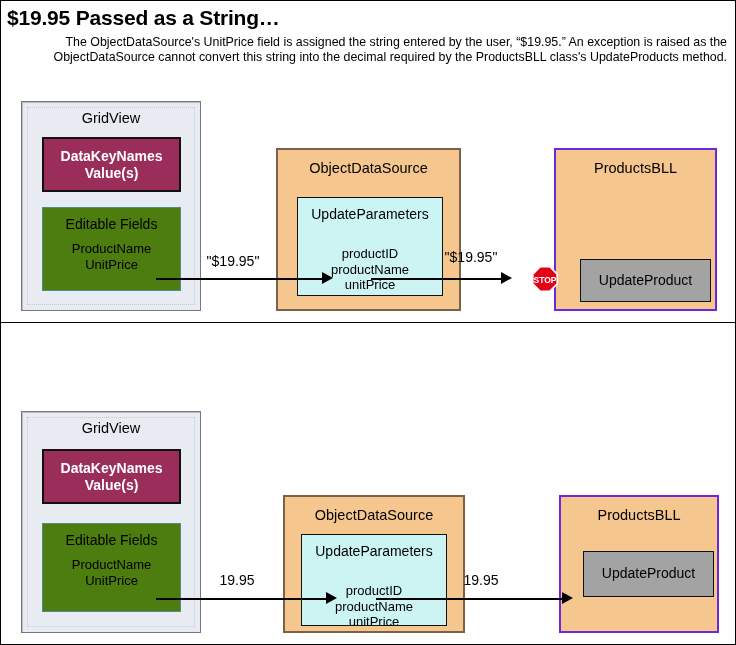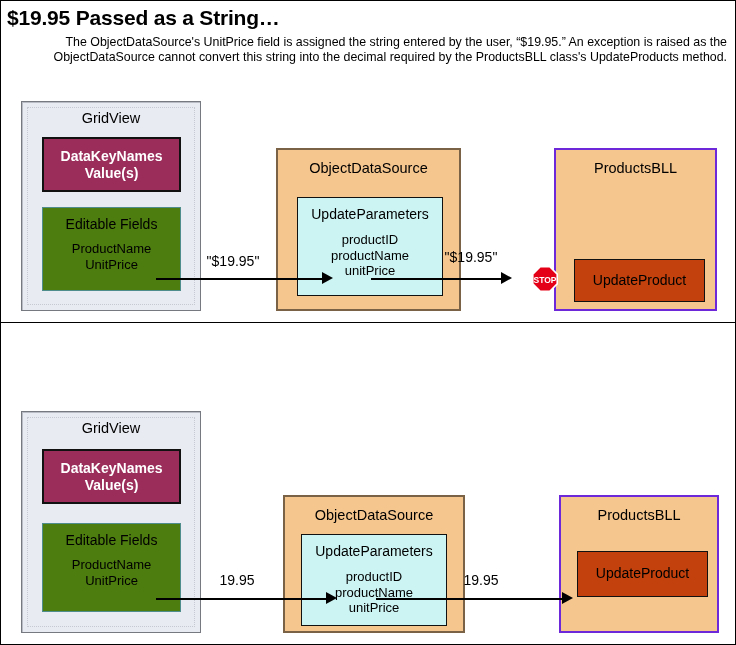--- a/index.html
+++ b/index.html
@@ -119,31 +119,32 @@
     background: #f6c68f;
     border: 2px solid #7a6246;
   }
   .ods-title { top: 10px; font-size: 14.5px; }
 
   .upd-params-box {
     background: #ccf4f3;
     border: 1px solid #111;
   }
   .upd-params-title { top: 8px; }
-  .upd-params-lines { top: 34px; }
+  .upd-params-lines { top: 48px; }
 
   .bll-box {
     background: #f6c68f;
     border: 2px solid #6d28d9;
   }
   .bll-title { top: 10px; font-size: 14.5px; }
 
   .updateproduct-box {
-    background: #c2410c;
+    background: #a3a3a3;
     border: 1px solid #111;
+    margin-left: 6px;
   }
   .updateproduct-title {
     top: 50%;
     margin-top: -9px;
     font-size: 14px;
   }
 
   
   .arrow-label {
     position: absolute;

